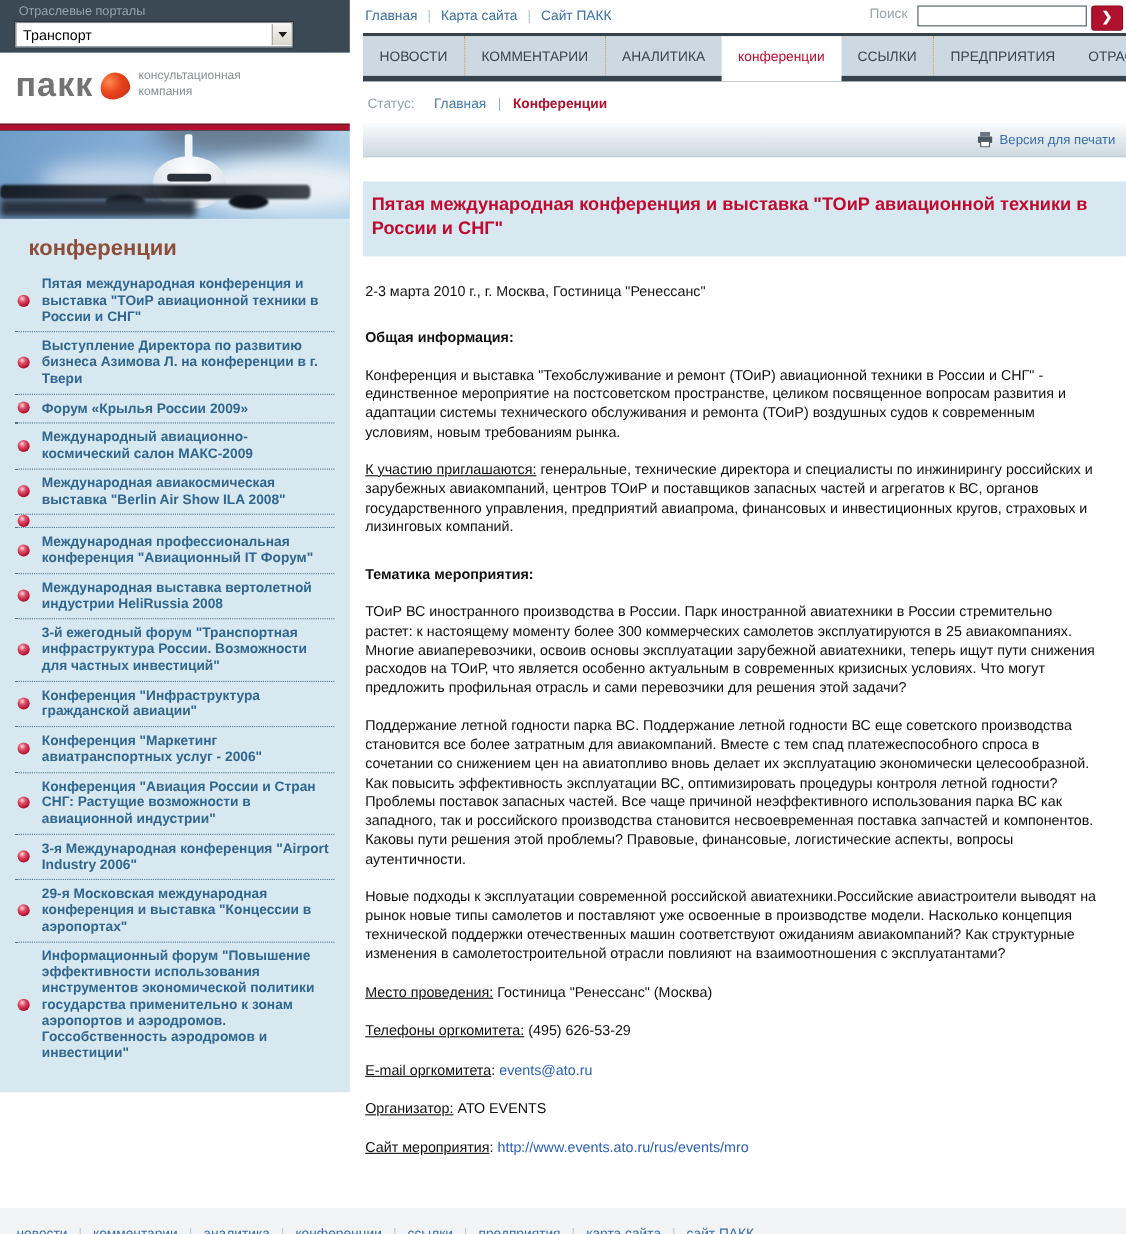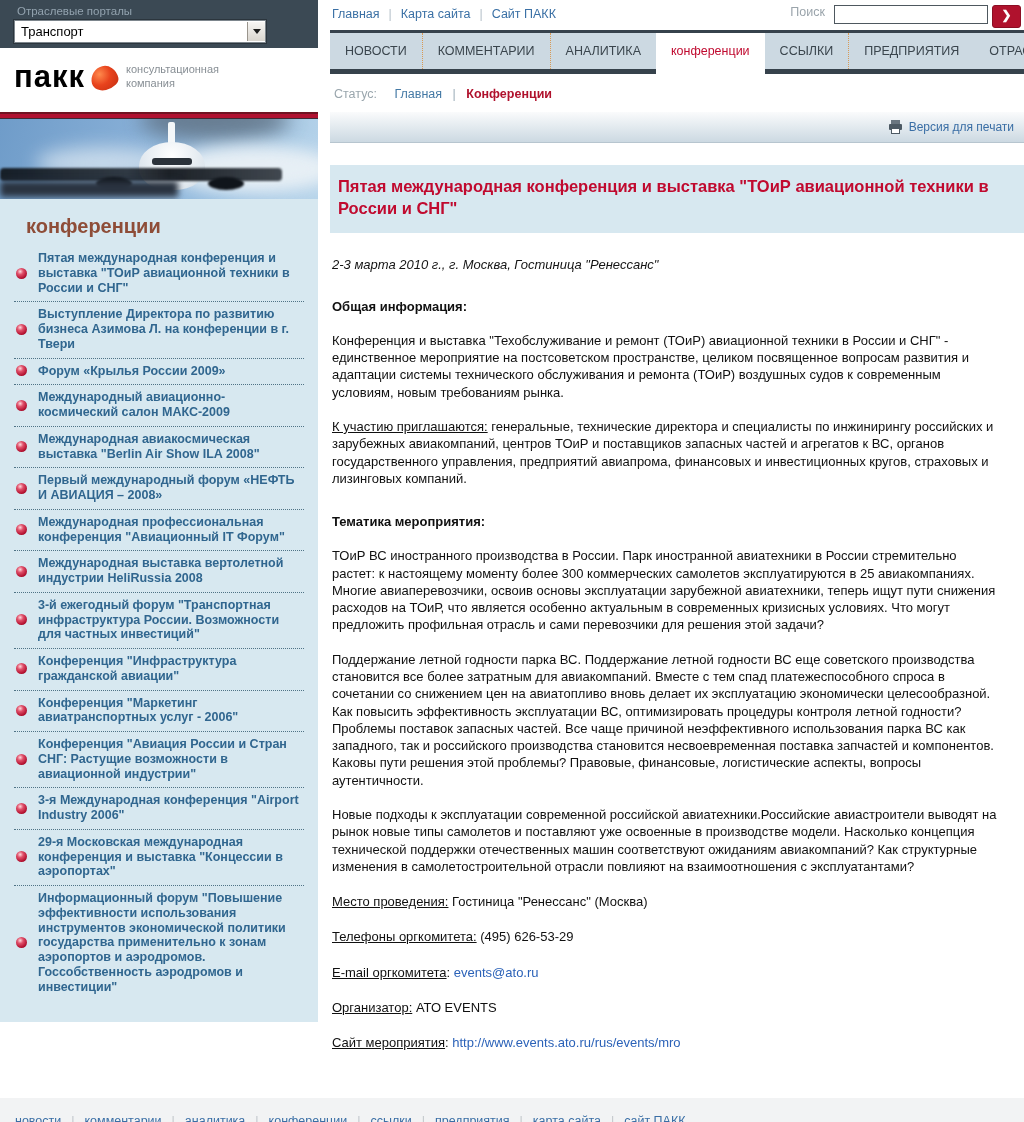--- a/index.html
+++ b/index.html
@@ -8,21 +8,21 @@
   
   .header{position:relative;height:112px;background:#fff}
   .portal{position:absolute;left:0;top:0;width:318px;height:48px;background:var(--dark,#3b4954)}
   .portal-label{position:absolute;left:17px;top:5px;font-size:11.5px;color:#93a3af}
   .selectbox{position:absolute;left:14px;top:20px;width:250px;height:21px;background:#fff;border:1px solid #7d868d;box-shadow:0 0 0 1px #2b353d;display:flex;align-items:center;cursor:pointer}
   .selectbox .sel-val{flex:1;padding-left:6px;font-size:13px;color:#000}
   .sel-btn{width:17px;height:19px;background:linear-gradient(#f7f6f4,#d9d5ce);border-left:1px solid #9a958d;display:flex;align-items:center;justify-content:center}
   .sel-btn i{width:0;height:0;border-left:4px solid transparent;border-right:4px solid transparent;border-top:5px solid #1d1d1d}
   .logoarea{position:absolute;left:0;top:48px;width:318px;height:64px;background:#fff}
   .logo{position:absolute;left:14px;top:13px;display:flex;align-items:center}
-  .logo-text{font-size:31px;font-weight:bold;color:#000000;letter-spacing:1px;line-height:1}
+  .logo-text{font-size:31px;font-weight:bold;color:#737373;letter-spacing:1px;line-height:1}
   .logo-blob{width:27px;height:24px;margin:2px 8px 0 6px;background:radial-gradient(circle at 35% 30%,#ff8a4d 0%,#e8431d 45%,#c22d10 100%);border-radius:52% 48% 55% 45%/60% 62% 38% 40%;transform:rotate(-14deg)}
   .logo-tagline{font-size:11px;color:#878e94;line-height:1.2}
   .toplinks{position:absolute;left:332px;top:7px;font-size:12.5px}
   .titem a{color:#3a70a5;text-decoration:none}
   .titem+.titem::before{content:"|";color:#b8c3cb;margin:0 9px}
   .searchbar{position:absolute;right:3px;top:5px;display:flex;align-items:flex-start}
   .search-label{font-size:12.5px;color:#9aa4ab;margin-right:9px}
   .search-input{width:146px;height:17px;border:1px solid #4e585f;font-size:12px;padding:0 3px}
   .search-btn{width:27px;height:21px;margin-left:4px;background:var(--accent,#b0122d);border:1px solid #8c0e24;border-radius:3px;color:#fff;font-size:12px;font-weight:bold;line-height:19px;text-align:center;cursor:pointer}
   .tabstrip{position:absolute;left:330px;right:0;top:30px;border-top:3px solid #36424c}
@@ -59,21 +59,21 @@
   .conf-list li:last-child{border-bottom:none}
   .bullet{position:absolute;left:2px;top:50%;margin-top:-6px;width:11px;height:11px;border-radius:50%;background:radial-gradient(circle at 38% 32%,#ffd9de 0%,#e0506a 30%,#b2102f 70%,#7c0a20 100%)}
   .conf-list a{color:var(--link,#30668f);text-decoration:none}
   .gap{width:12px;flex:none}
   
   .main{flex:1;min-width:0}
   .gradbar{height:30px;background:linear-gradient(#fafbfc,#ccd9e2);border-bottom:1px solid #b7c5cf;display:flex;justify-content:flex-end;align-items:center;padding:0 10px}
   .print{display:flex;align-items:center;font-size:12px;color:#3a6ea5;text-decoration:none}
   .print svg{margin-right:6px}
   .titleblock{margin-top:22px;background:#d7e8f0;padding:10px 16px 13px 8px;color:var(--titlered,#c00a2f);font-weight:bold;font-size:16.5px;line-height:1.35}
-  .date{margin:24px 20px 0 2px;font-style:italic;font-size:13px;color:#141414}
+  .date{margin:24px 20px 0 2px;font-size:13px;color:#141414}
   .article-body{padding:0 26px 42px 2px;font-size:13px;line-height:1.33;color:#101010}
   .sect-h{font-weight:bold;margin:26px 0 0}
   .para{margin:17px 0 0}
   .ulabel{text-decoration:underline}
   a.blue{color:#2b62b8;text-decoration:none}
   a.blue:empty{display:none}
   .inforow{margin:18px 0 0}
   
   .footer{margin-top:4px;background:var(--footerbg,#f2f3f4)}
   .fnav{padding:16px 0 12px 15px;font-size:12.5px}
@@ -171,21 +171,20 @@
             <a>Международный авиационно-космический салон МАКС-2009</a>
           </li>
 
           <li>
             <span class="bullet"></span>
             <a>Международная авиакосмическая выставка "Berlin Air Show ILA 2008"</a>
           </li>
 
           <li>
             <span class="bullet"></span>
-            <a>Первый международный форум «НЕФТЬ И АВИАЦИЯ – 2008»</a>
           </li>
 
           <li>
             <span class="bullet"></span>
             <a>Международная профессиональная конференция "Авиационный IT Форум"</a>
           </li>
 
           <li>
             <span class="bullet"></span>
             <a>Международная выставка вертолетной индустрии HeliRussia 2008</a>

